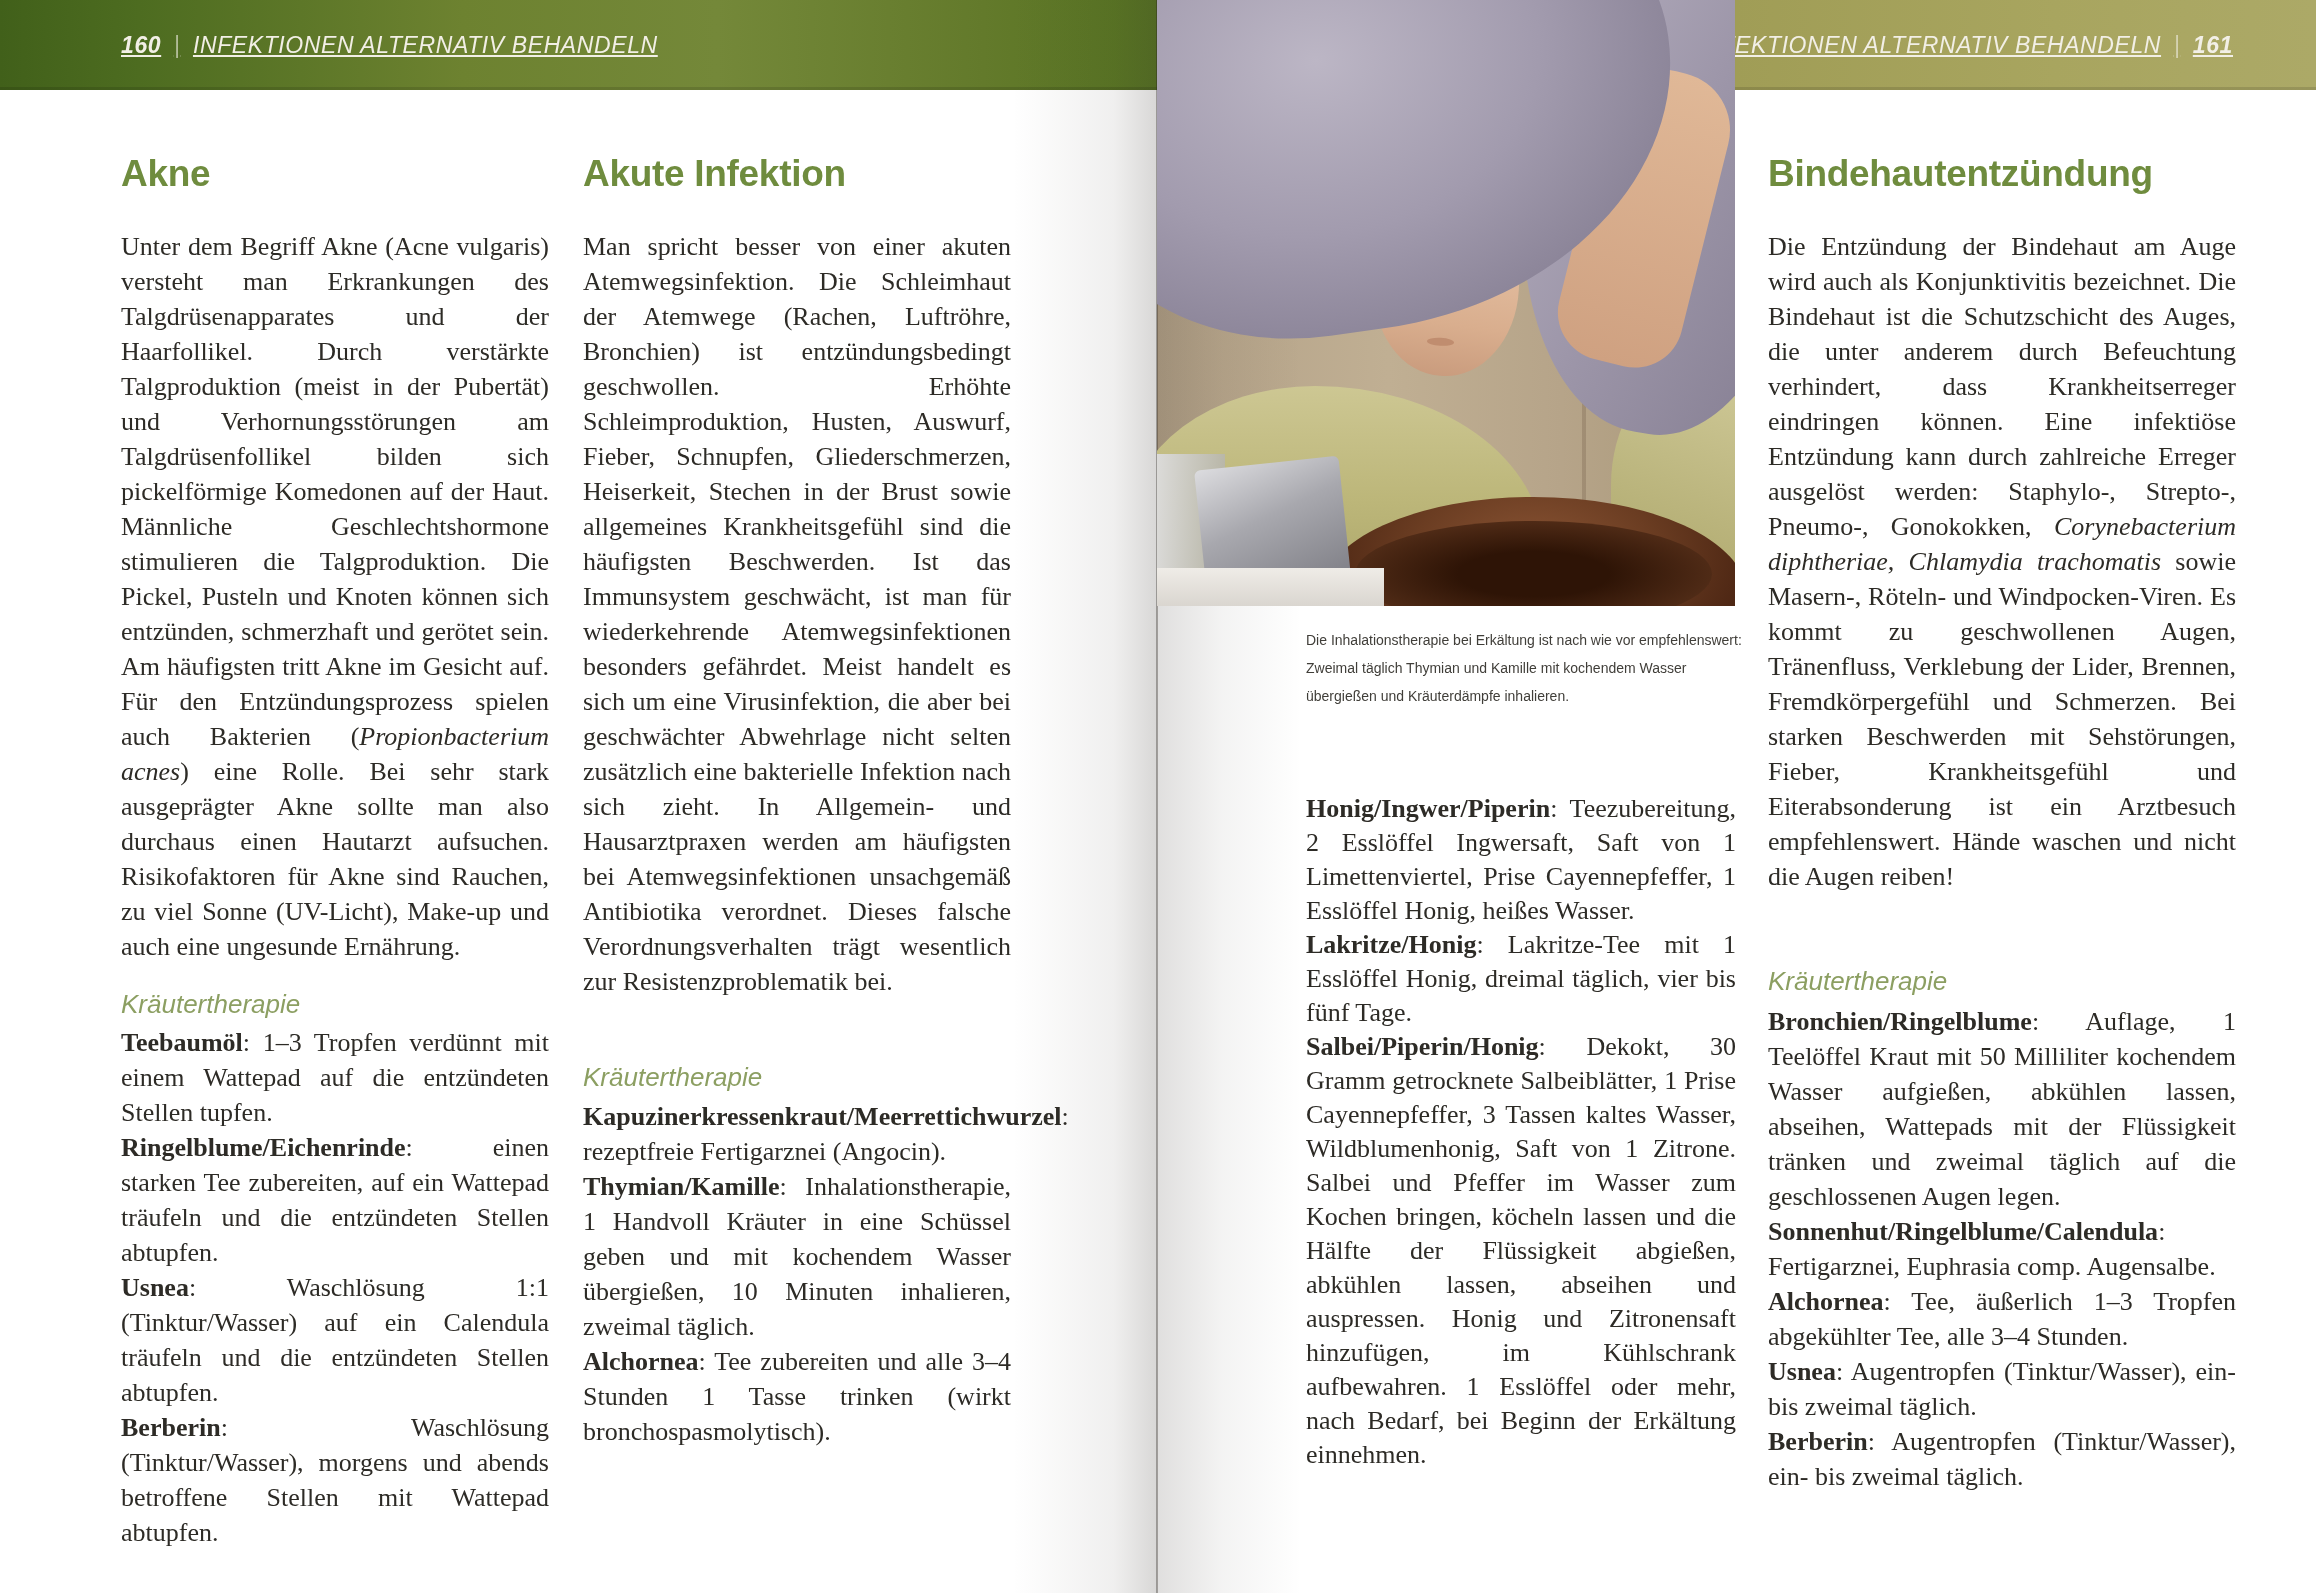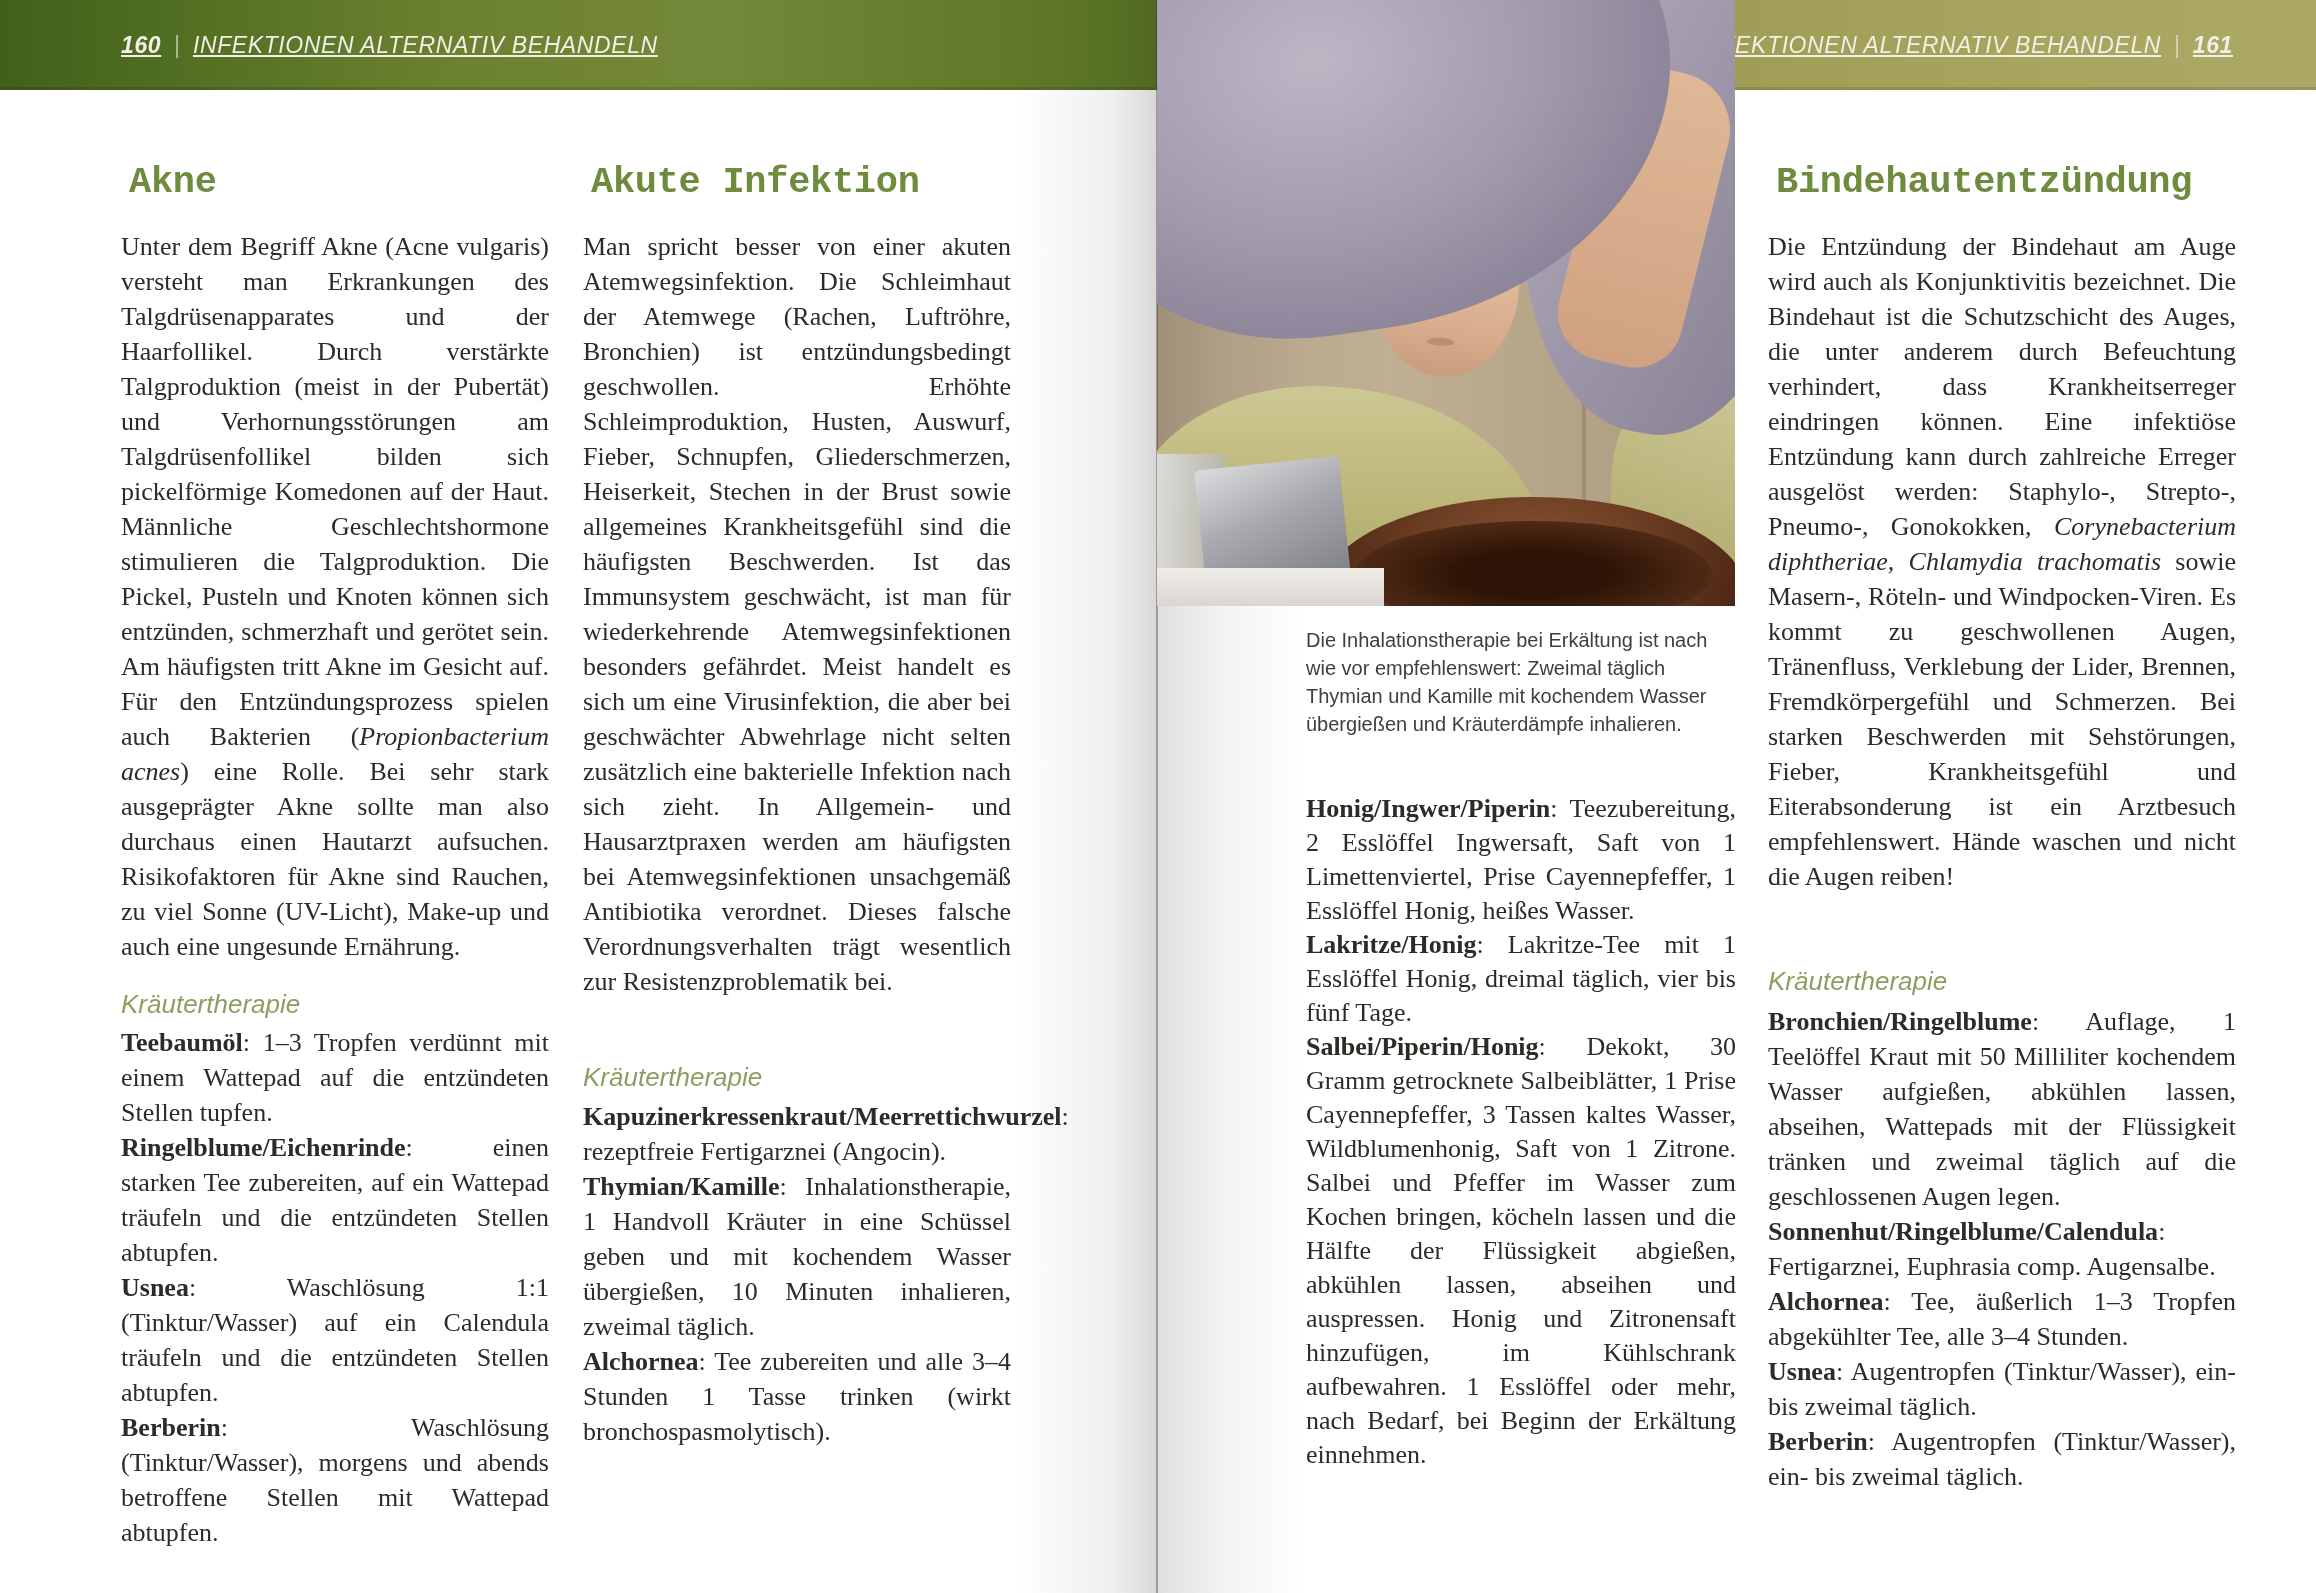--- a/index.html
+++ b/index.html
@@ -19,33 +19,33 @@
     font-family:"Liberation Sans",sans-serif;font-style:italic;font-size:23px;
     color:#f2efe6;letter-spacing:0.6px;text-decoration:underline;
   }
   .bar-left .bar-text{left:121px}
   .bar-right .bar-text{right:83px}
   .pagenum{font-weight:bold}
   .bardiv{opacity:.6;padding:0 12.6px;font-weight:normal}
   
   .abs{position:absolute}
   .head{
-    margin:8px;font-family:Liberation Mono, monospace;font-weight:bold;
+    margin:0;font-family:Liberation Sans, sans-serif;font-weight:bold;
     font-size:37px;line-height:42px;color:#6f8c3e;letter-spacing:-0.3px;
   }
   .sub{
     margin:0;font-family:"Liberation Sans",sans-serif;font-style:italic;
     font-weight:normal;font-size:26px;color:#8c9f62;
   }
   .body-col{font-size:26px;line-height:35px;text-align:justify;hyphens:auto}
   .body-col p{margin:0}
   .remedy b{font-weight:bold}
   .tight{line-height:34px}
   .caption{
-    font-family:"Liberation Sans",sans-serif;font-size:20px;line-height:28px;
+    font-family:"Liberation Sans",sans-serif;font-size:14px;line-height:28px;
     color:#403e39;text-align:left;
   }
   
   .gutter-left{left:1012px;top:0;width:145px;height:1593px;pointer-events:none;
     background:linear-gradient(90deg,rgba(60,55,50,0) 0%,rgba(60,55,50,.08) 70%,rgba(60,55,50,.20) 100%)}
   .gutter-right{left:1157px;top:0;width:145px;height:1593px;pointer-events:none;
     background:linear-gradient(90deg,rgba(60,55,50,.16) 0%,rgba(60,55,50,.06) 45%,rgba(60,55,50,0) 100%)}
   .spine{left:1156px;top:0;width:1.9px;height:1593px;background:rgba(40,35,30,.35)}
   
   .photo{left:1157px;top:0;width:578px;height:606px;overflow:hidden;

